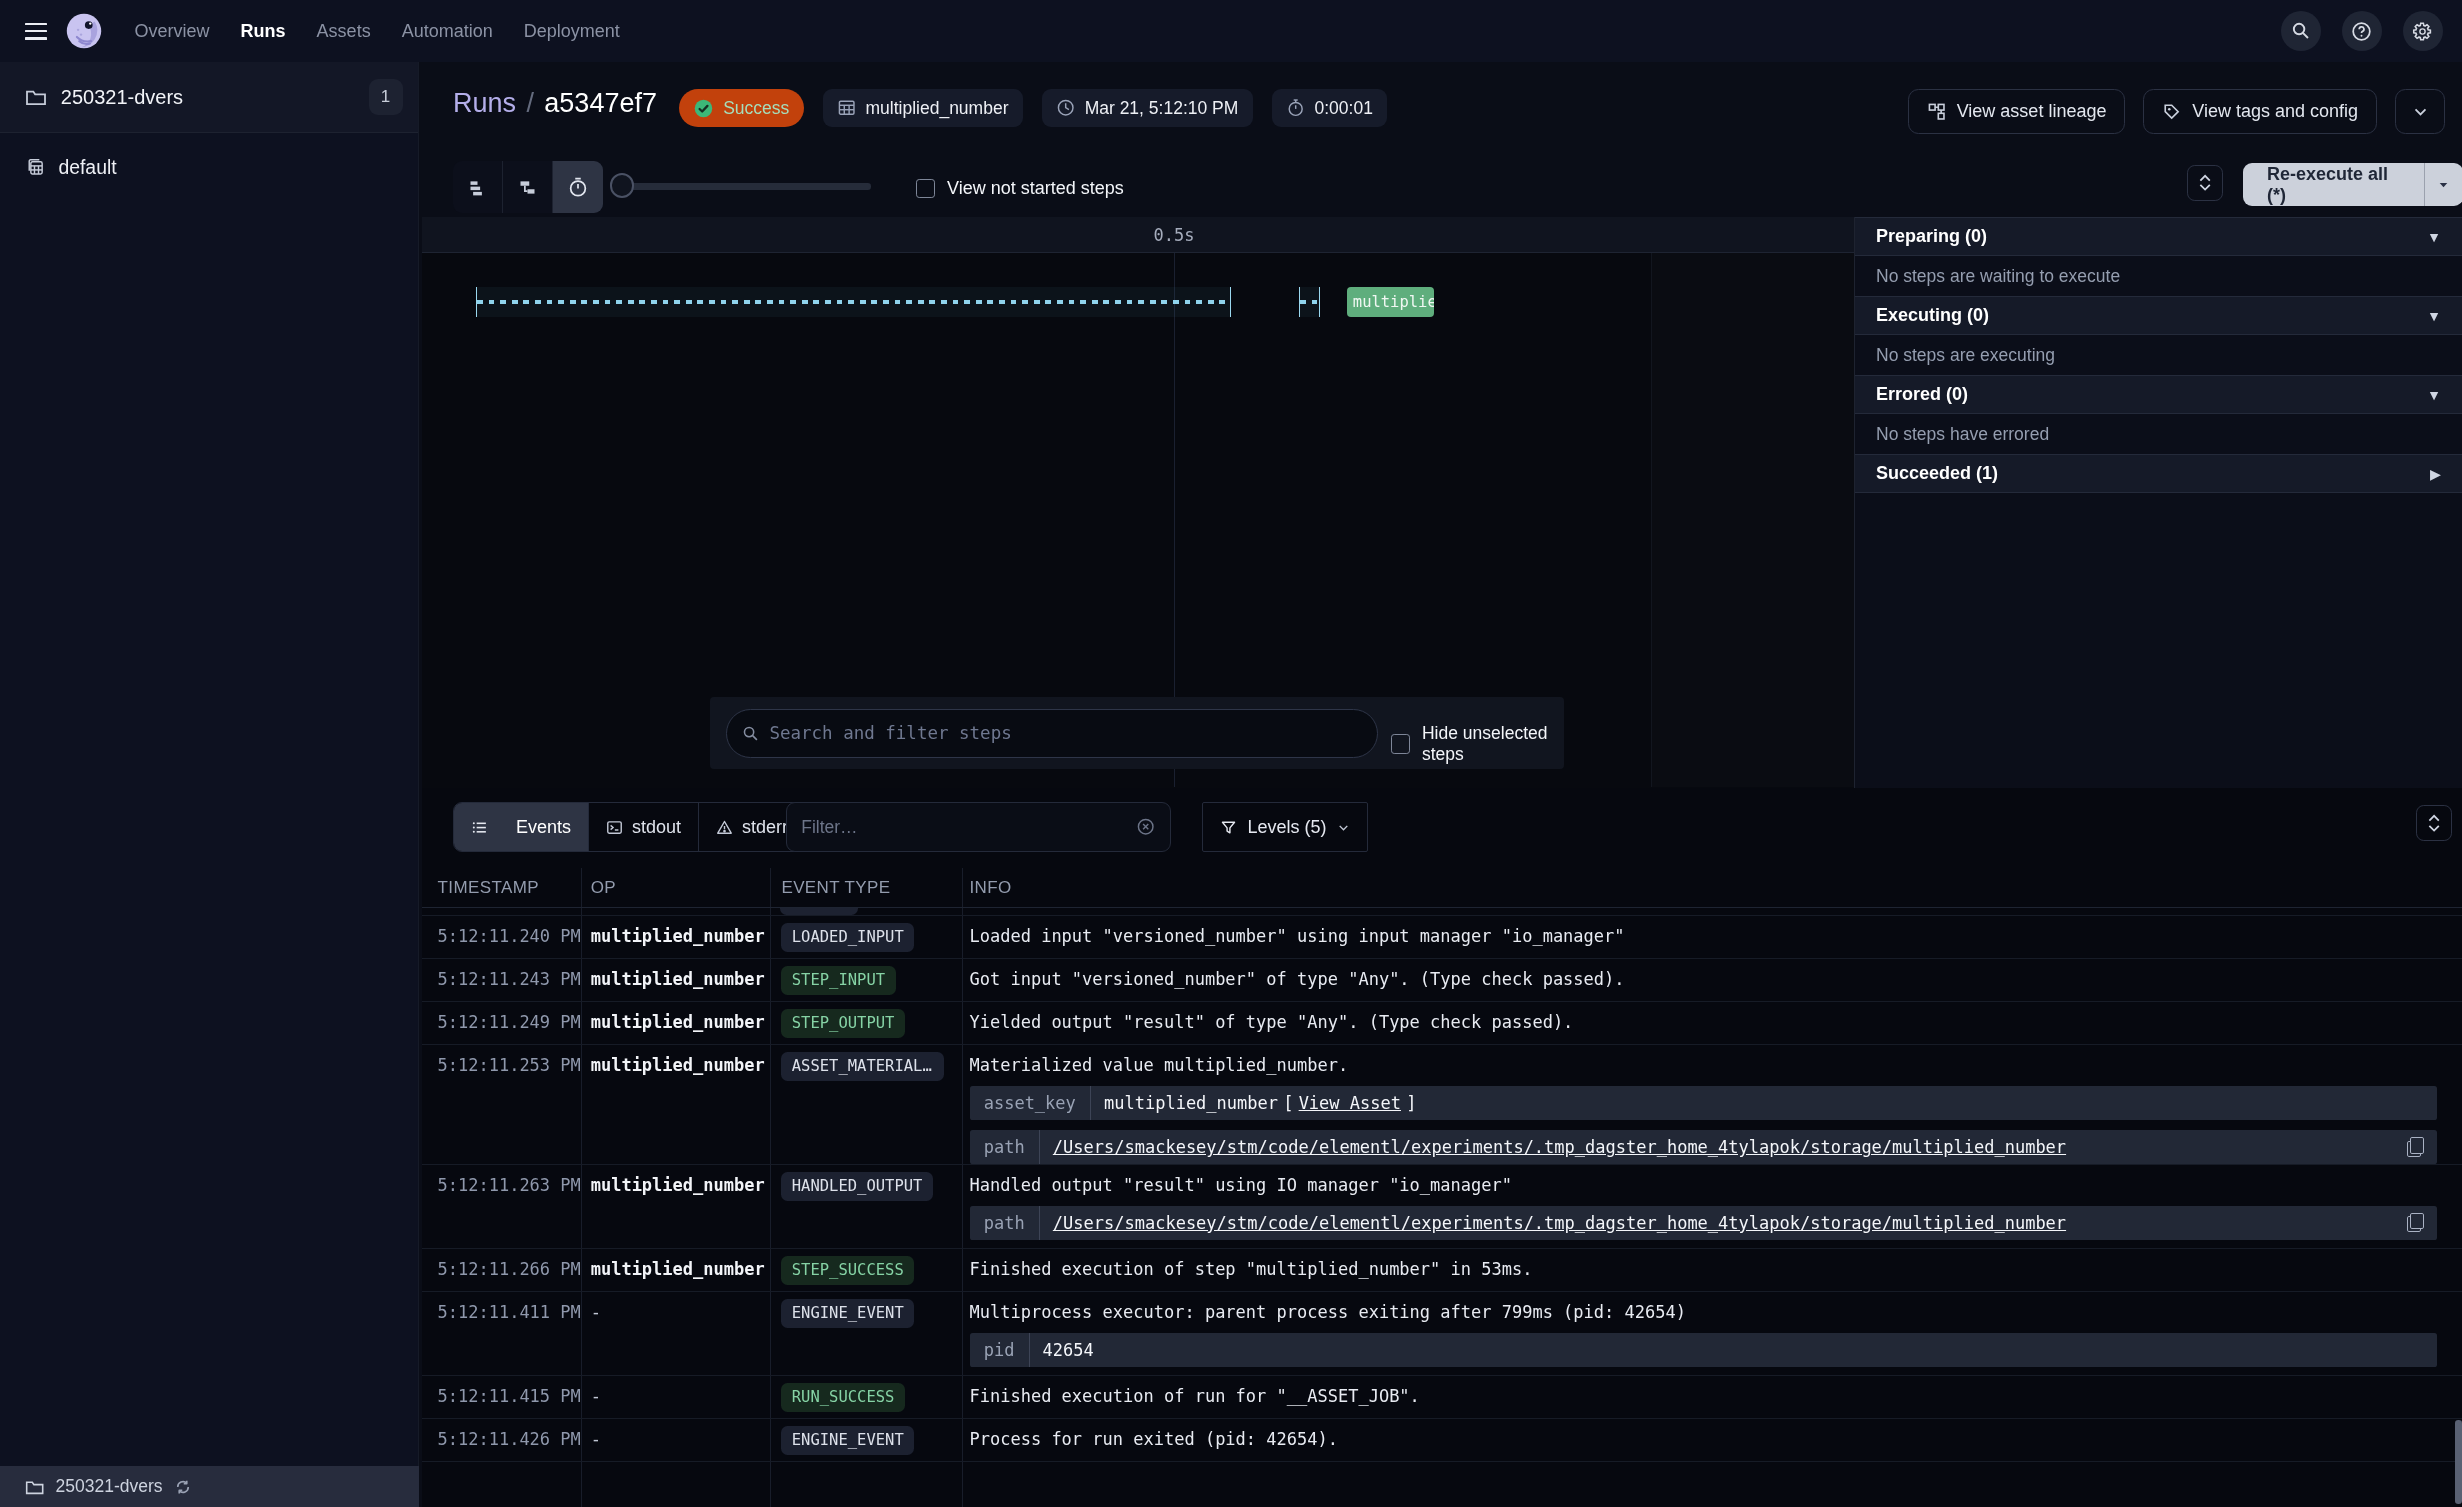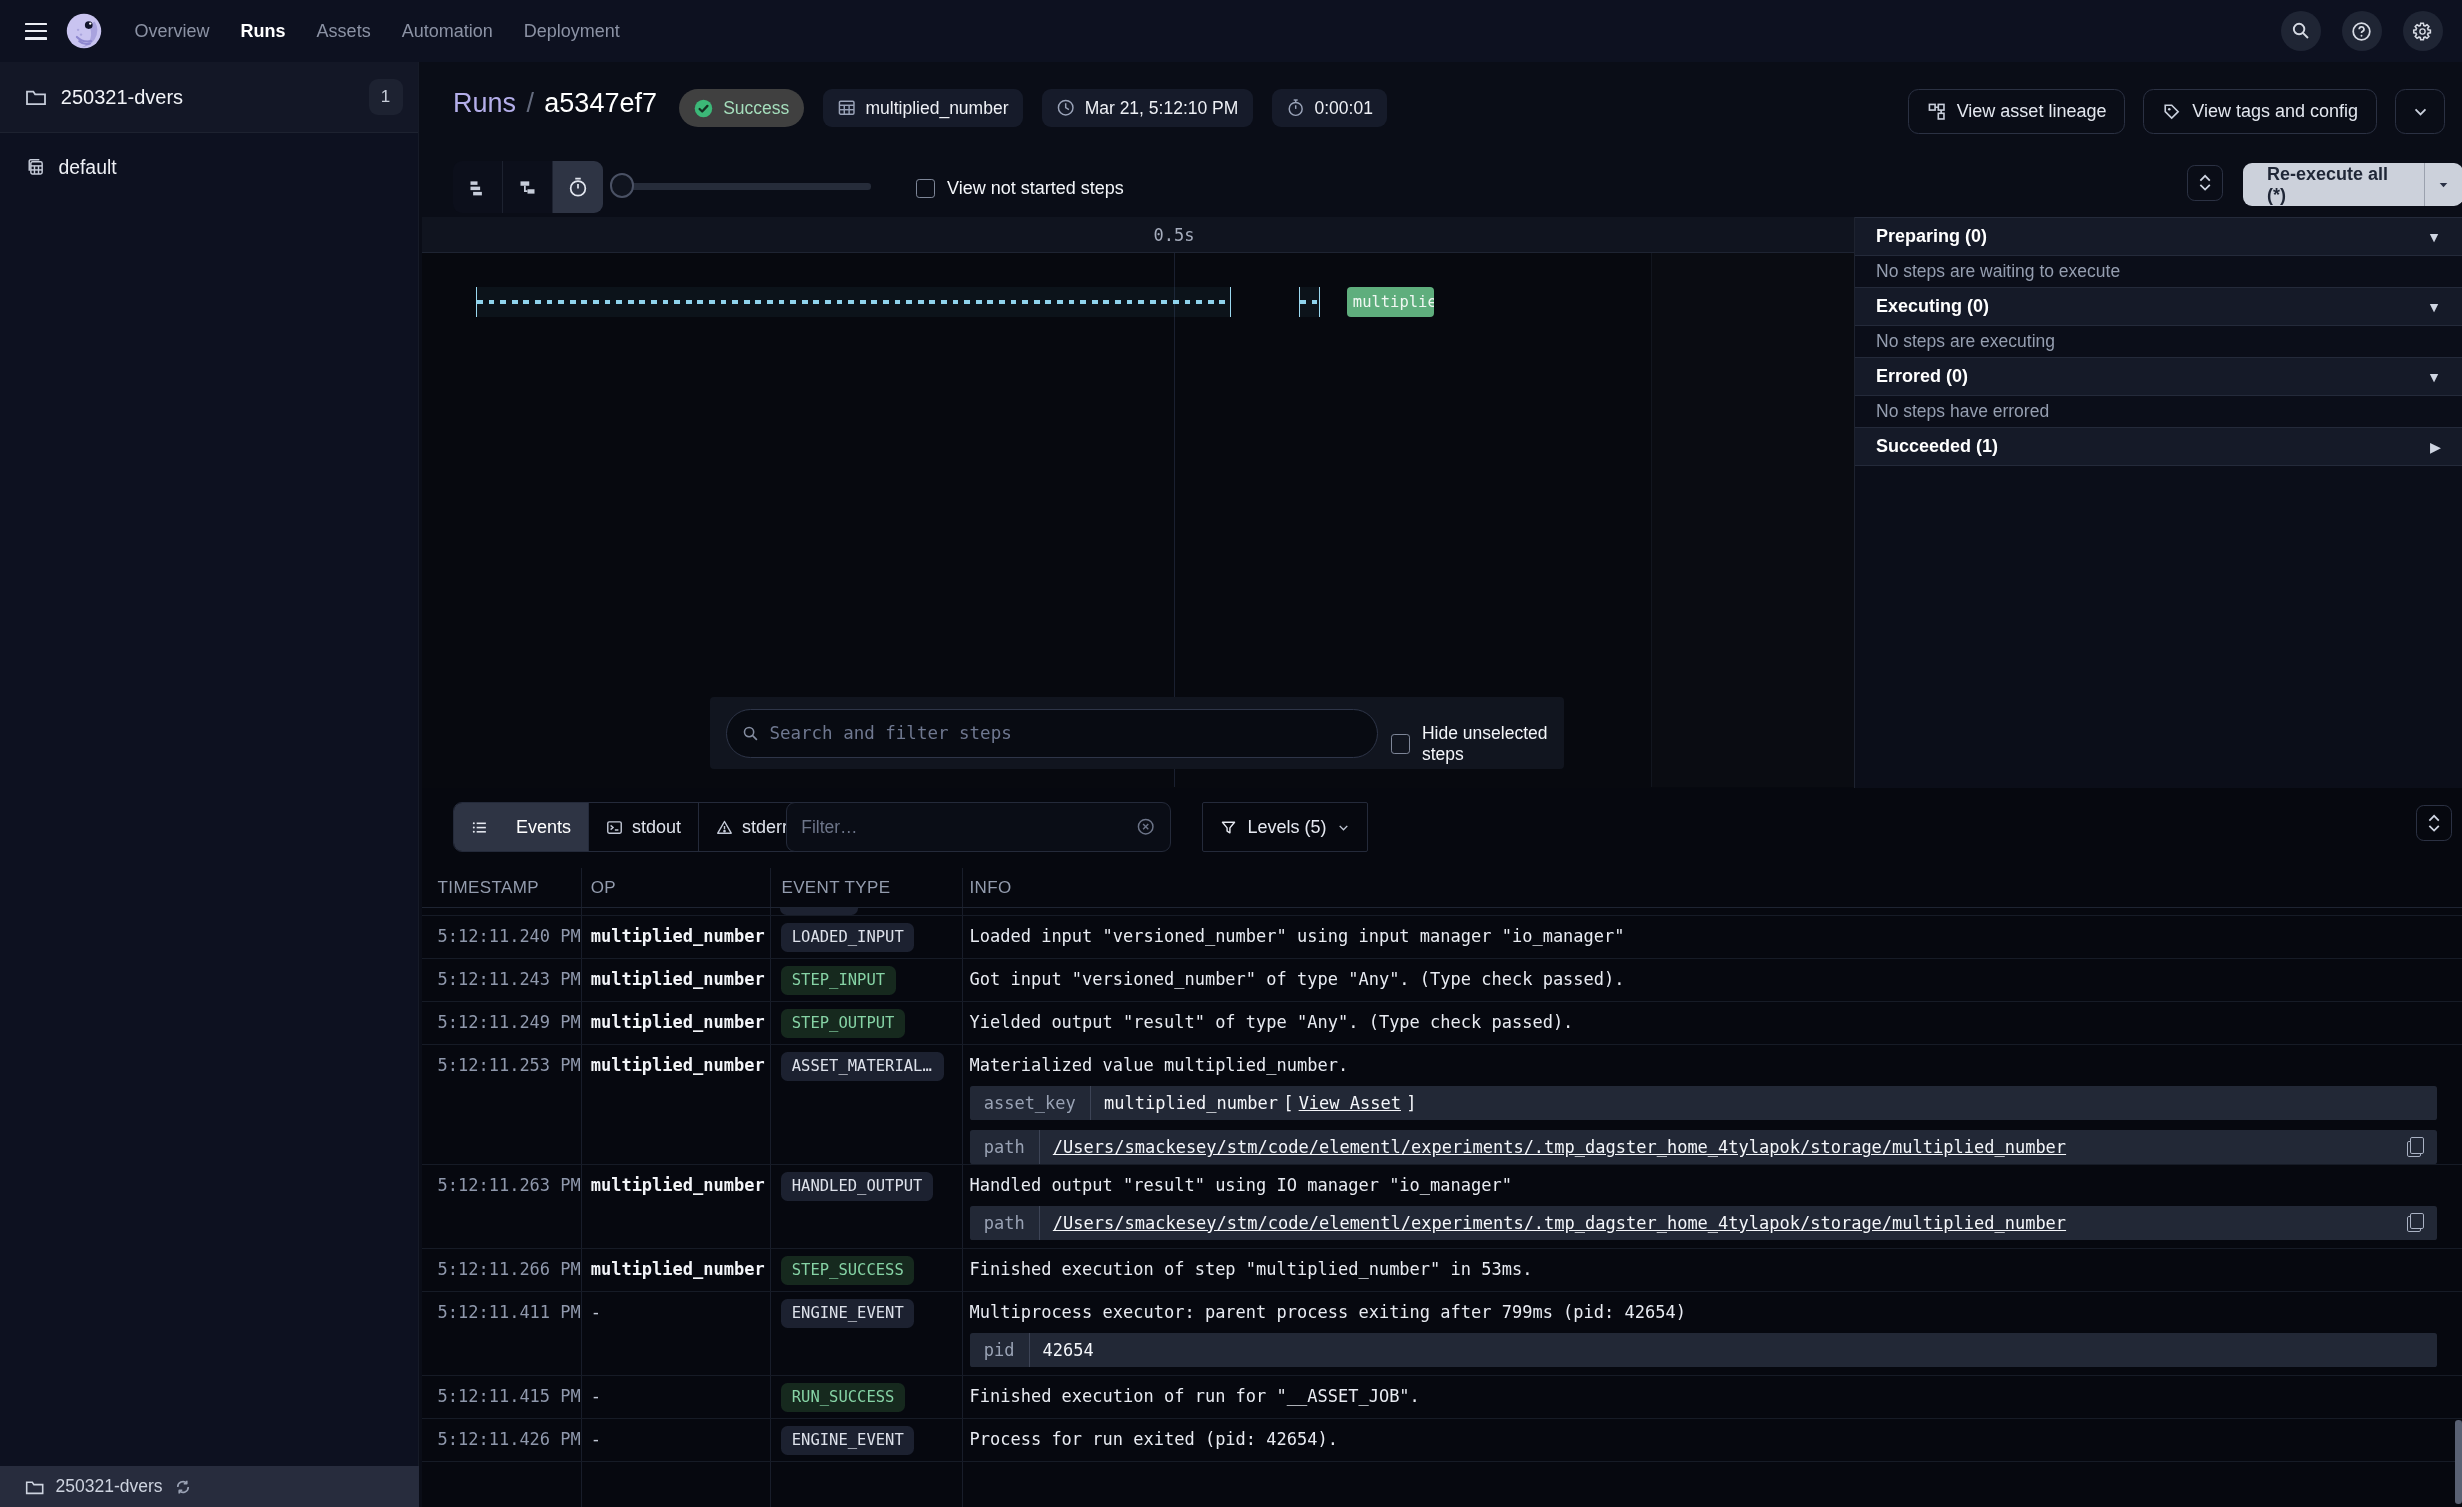--- a/index.html
+++ b/index.html
@@ -35,21 +35,21 @@
   .sidebar-footer .label { color:#cdd3df; font-size:17.5px; }
 
   
   .run-header { position:absolute; left:422px; top:62px; width:2041px; height:78px; background:#0a0d17; }
   .breadcrumb { position:absolute; left:31px; top:26px; font-size:27px; display:flex; gap:10.4px; align-items:baseline; }
   .breadcrumb .root { color:#b4aeea; cursor:pointer; }
   .breadcrumb .sep { color:#646b7e; }
   .breadcrumb .runid { color:#ffffff; }
   .header-tags { position:absolute; left:257px; top:27px; display:flex; gap:19.4px; align-items:center; }
   .pill { height:38px; border-radius:9px; display:flex; align-items:center; gap:9px; padding:0 14.2px; font-size:17.5px; }
-  .pill.success { background:#404040; color:#a5debc; border-radius:19px; }
+  .pill.success { background:#c2410c; color:#a5debc; border-radius:19px; }
   .pill.tag { background:#161b2a; color:#eef0f5; }
   .header-actions { position:absolute; right:18px; top:27px; display:flex; gap:18px; }
   .btn-outline { height:45px; border:1.3px solid #2b3143; border-radius:10.4px; background:transparent; color:#e3e7ef; font-size:18px; display:flex; align-items:center; gap:10.4px; padding:0 18px; cursor:pointer; }
   .btn-outline.square { width:50px; justify-content:center; padding:0; }
 
   
   .gantt-toolbar { position:absolute; left:422px; top:140px; width:2041px; height:78px; background:#0a0d17; border-bottom:1.3px solid #272c3c; }
   .seg-control { position:absolute; left:31px; top:21px; height:52px; border-radius:9px; overflow:hidden; display:flex; background:#0c0f1b; }
   .seg-btn { width:50px; height:52px; display:flex; align-items:center; justify-content:center; cursor:pointer; border-right:1.3px solid #1d2230; }
   .seg-btn:last-child { border-right:none; }
@@ -80,21 +80,21 @@
   .search-input input { background:transparent; border:none; outline:none; color:#c8cedb; font-family:"DejaVu Sans Mono", monospace; font-size:17.5px; width:100%; }
   .search-input input::placeholder { color:#6f7890; }
   .gantt-chk { left:681px; top:26px; }
   .gantt-chk .lbl { font-size:17.5px; }
 
   
   .right-panel { position:absolute; left:1854px; top:217px; width:608px; height:571px; background:#0b0e19; border-left:1.3px solid #1e2330; }
   .rp-section-header { height:39px; background:#151a28; border-top:1.3px solid #242a3a; border-bottom:1.3px solid #242a3a; display:flex; align-items:center; padding:0 21px; cursor:pointer; }
   .rp-section-header .title { font-weight:700; font-size:18px; color:#ffffff; flex:1; }
   .rp-section-header .caret { color:#cfd5e2; font-size:14.2px; }
-  .rp-body { height:31px; display:flex; align-items:center; padding:0 21px; color:#959eb0; font-size:17.5px; }
+  .rp-body { height:40px; display:flex; align-items:center; padding:0 21px; color:#959eb0; font-size:17.5px; }
 
   
   .events { position:absolute; left:422px; top:788px; width:2041px; height:719px; background:#06080f; }
   .ev-toolbar { position:absolute; left:0; top:0; width:100%; height:71px; }
   .tab-group { position:absolute; left:31px; top:14.2px; height:50px; display:flex; border:1.3px solid #242a3a; border-radius:9px; overflow:hidden; }
   .tab { display:flex; align-items:center; justify-content:center; gap:9px; padding:0 17px; color:#dfe3ec; font-size:18px; cursor:pointer; border-right:1.3px solid #242a3a; }
   .tab:last-child { border-right:none; }
   .tab.active { background:#2e3444; color:#ffffff;gap:28px; }
   .filter-input { position:absolute; left:364px; top:14.2px; width:385px; height:50px; border:1.3px solid #242a3a; border-radius:9px; background:#0a0d16; display:flex; align-items:center; padding:0 14.2px; gap:9px; }
   .filter-input input { background:transparent; border:none; outline:none; color:#c8cedb; font-size:17.5px; width:100%; }

